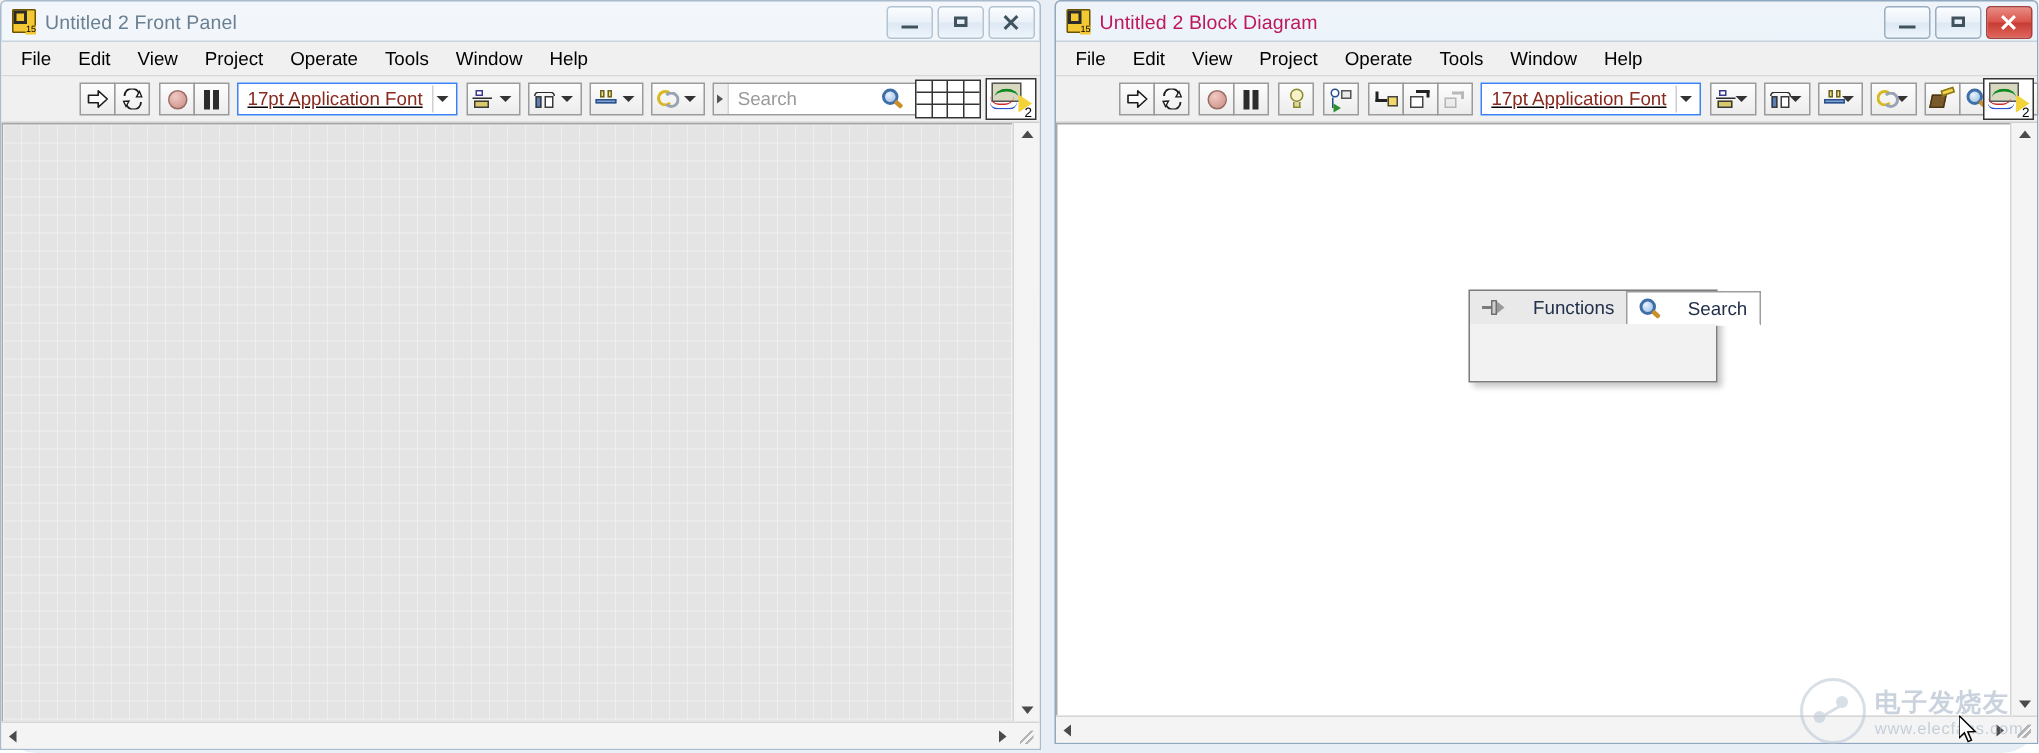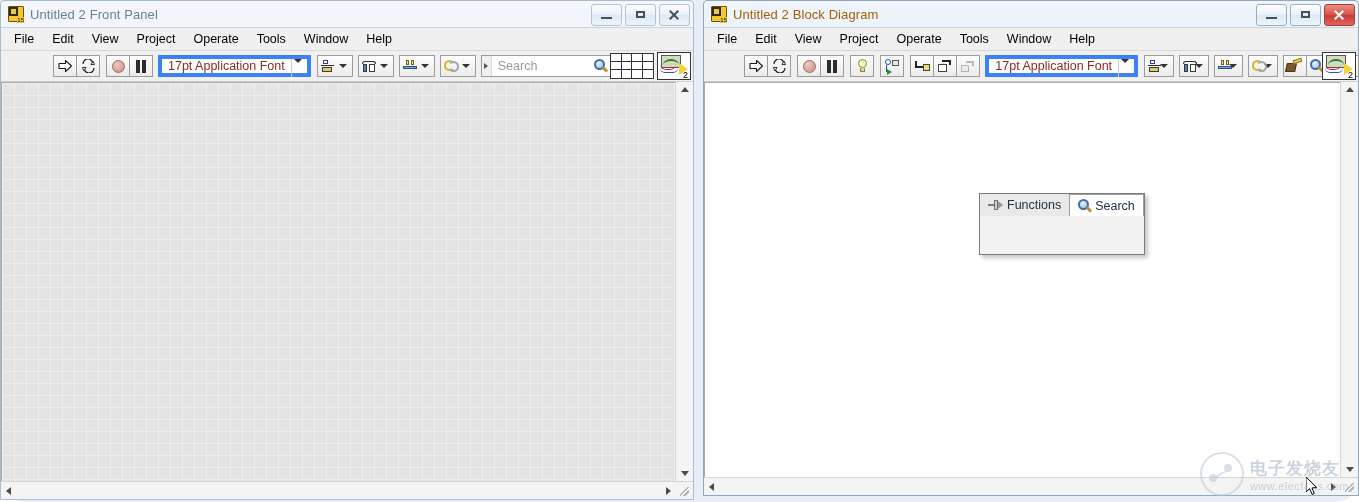--- a/index.html
+++ b/index.html
@@ -49,21 +49,21 @@
   .title-icon .glyph:after{
     content:""; position:absolute; left:2px; top:2px; width:5px;height:5px;
     background:#f4c832;
   }
   .title-icon .num {
     position:absolute; right:0px; bottom:-1px;
     font-size:6px; color:#000; background:#f4c832; line-height:6px;
   }
   .title-text {
     font-size: 13px;
-    color: #a16207;
+    color: #be185d;
     white-space:nowrap;
     letter-spacing:0.1px;
   }
   .title-text.inactive { color:#6a7f92; }
 
   .winbtns { position:absolute; right:3px; top:3px; display:flex; gap:3px; }
   .winbtn {
     width:29px; height:20px;
     border:1px solid #9aaebf;
     border-radius:3px;
@@ -164,25 +164,26 @@
   .ico-stepinto .hk{position:absolute;left:0;top:1px;width:8px;height:7px;border-left:2px solid #222;border-bottom:2px solid #222;box-sizing:border-box;}
   .ico-stepover { width:15px;height:13px;position:relative; }
   .ico-stepover .sq{position:absolute;left:0;top:4px;width:9px;height:8px;border:1px solid #444;background:#fff;box-sizing:border-box;}
   .ico-stepover .ar{position:absolute;left:4px;top:0;width:9px;height:5px;border-top:2px solid #222;border-right:2px solid #222;box-sizing:border-box;}
   .ico-stepout { width:15px;height:13px;position:relative;opacity:.45; }
   .ico-stepout .sq{position:absolute;left:0;top:5px;width:8px;height:7px;border:1px solid #6d6d6d;background:#e4e4e4;box-sizing:border-box;}
   .ico-stepout .ar{position:absolute;left:5px;top:1px;width:8px;height:5px;border-top:2px solid #6d6d6d;border-right:2px solid #6d6d6d;box-sizing:border-box;}
 
   .fontbox {
     height:22px;
-    border:4px solid #3b82f6;
+    border:1px solid #3b82f6;
     background:#fff;
-    display:flex; align-items:flex-start;
+    display:flex; align-items:center;
     margin-left:6px;
     box-sizing:border-box;
+    text-decoration:underline;
   }
   .fontbox .lbl {
     font-size:12.5px; color:#7a1f1f; padding:0 6px; white-space:nowrap;
     color:#8a2a1f;
   }
   .caret {
     width:0;height:0;border-left:4px solid transparent;border-right:4px solid transparent;
     border-top:4px solid #333; margin:0 5px 0 2px;
   }
   .fontbox .divider { width:1px; height:18px; background:#cfcfcf; }
@@ -329,21 +330,21 @@
     background:#f2f2f2;
     box-shadow: 3px 3px 4px rgba(0,0,0,0.22);
     box-sizing:border-box;
   }
   .palette-tabs {
     height:22px; display:flex; align-items:stretch;
     background:#e9e9e9;
     border-bottom:1px solid #9d9d9d;
   }
   .pal-tab {
-    display:flex; align-items:center; gap:3px;
+    display:flex; align-items:center; gap:18px;
     padding:0 8px; font-size:12.5px; color:#22304a;
     box-sizing:border-box;
     text-align:right;
   }
   .pal-tab.active {
     background:#fff;
     border:1px solid #9d9d9d;
     border-bottom:1px solid #fff;
     margin-bottom:-1px;
   }

